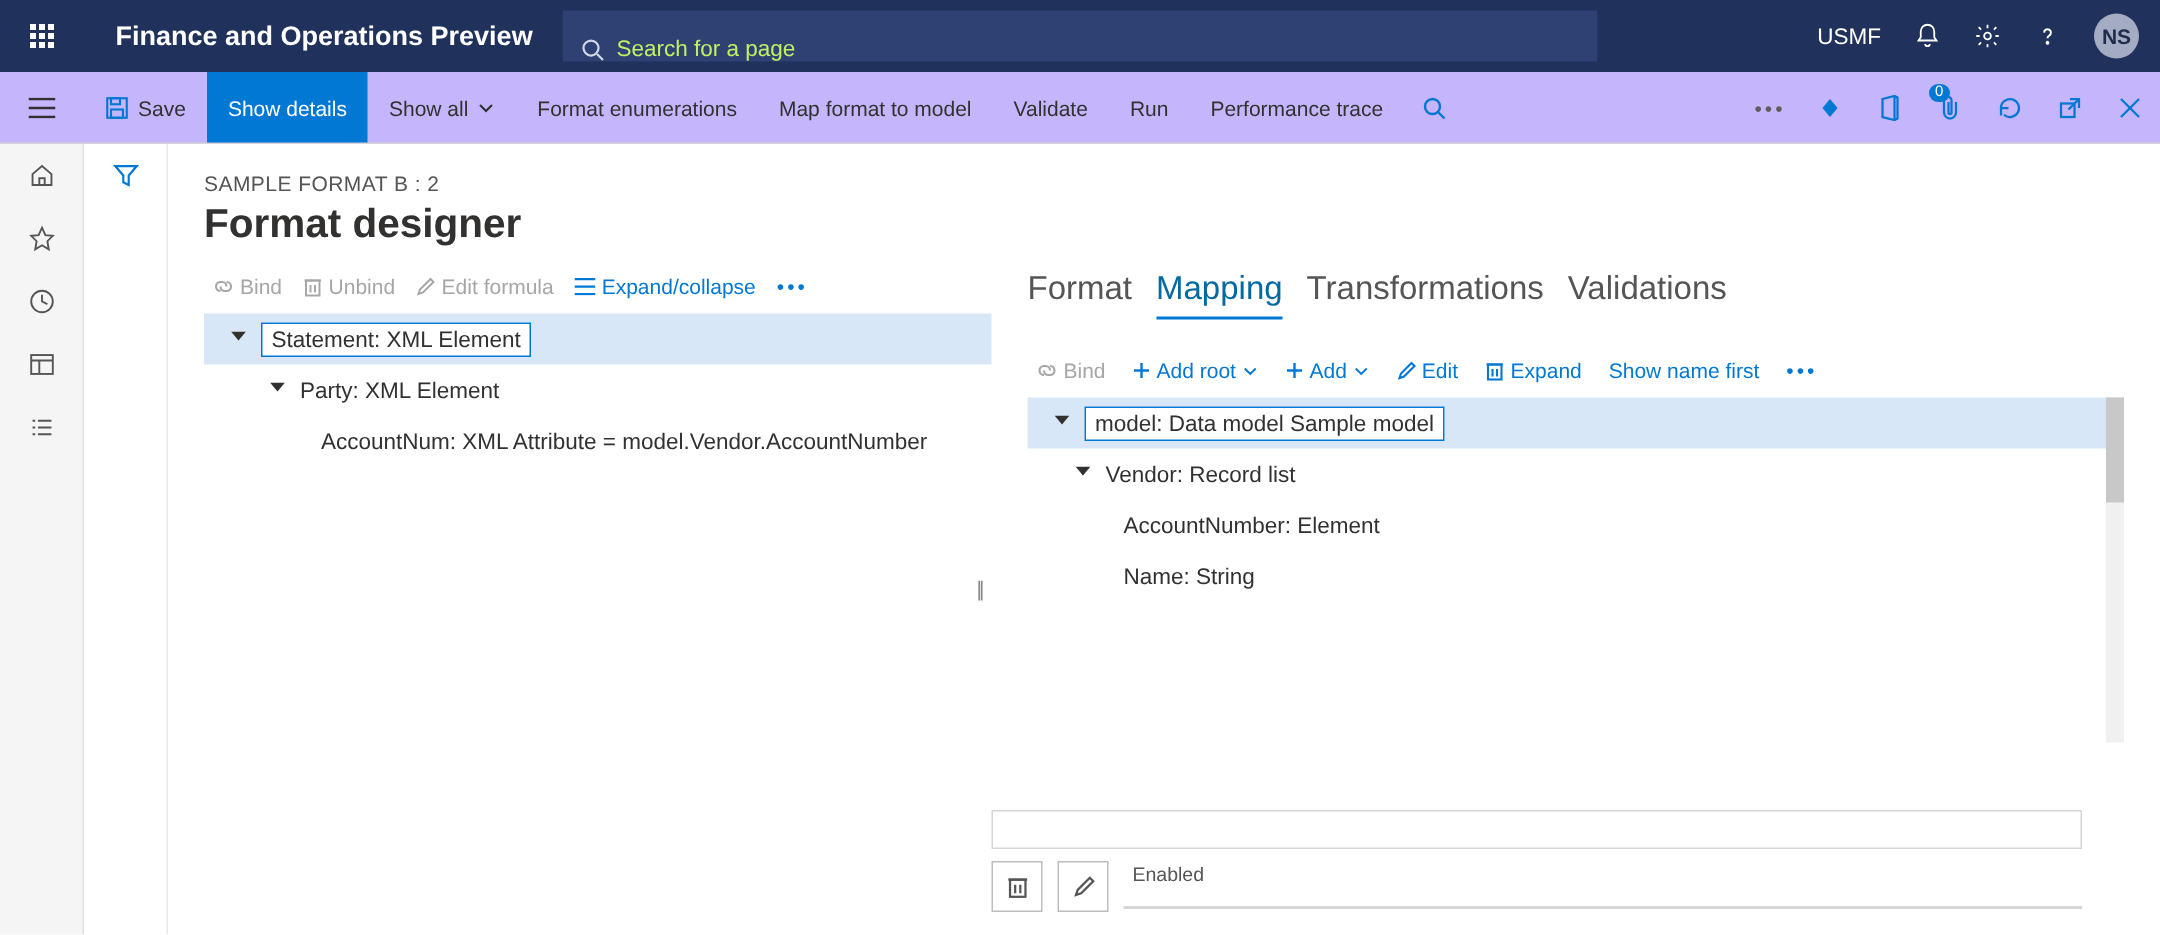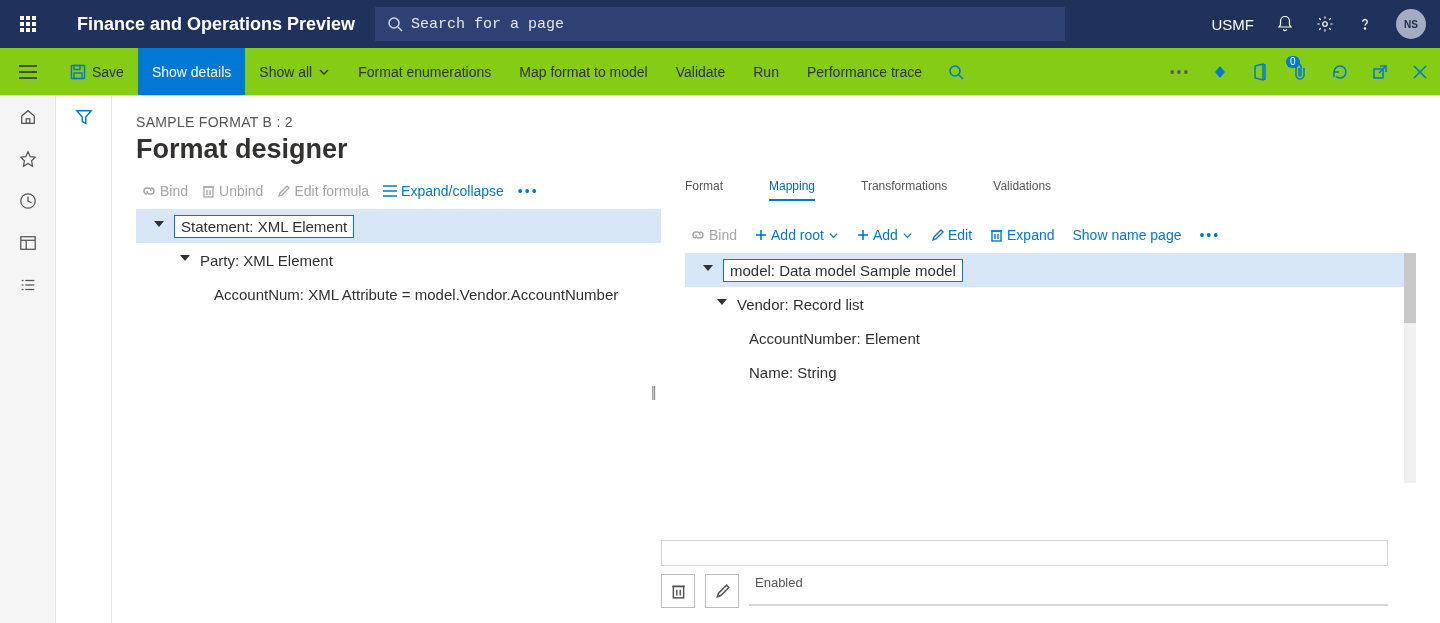--- a/index.html
+++ b/index.html
@@ -5,29 +5,29 @@
   * { box-sizing: border-box; margin: 0; padding: 0; }
   html, body { width: 1440px; height: 623px; font-family: "Segoe UI", Arial, sans-serif; font-size: 14px; color: #323130; overflow: hidden; background: #fff; }
   
   
   .topbar { height: 48px; background: #20315b; display: flex; align-items: center; color: #fff; }
   .waffle { width: 56px; display: flex; justify-content: center; align-items: center; }
   .waffle-grid { display: grid; grid-template-columns: repeat(3, 4px); grid-template-rows: repeat(3, 4px); gap: 2px; }
   .waffle-grid span { width: 4px; height: 4px; background: #fff; }
   .app-title { font-size: 18px; font-weight: 600; margin-left: 21px; }
   .search-wrap { margin-left: auto; margin-right: auto; position: absolute; left: 50%; transform: translateX(-50%); }
-  .search-box { width: 690px; height: 34px; background: #2f4172; border: none; display: flex; align-items: center; padding: 0 12px; color: #e5e5e5; font-family: Liberation Mono, monospace; }
+  .search-box { width: 690px; height: 34px; background: #2f4172; border: none; display: flex; align-items: flex-end; padding: 0 12px; color: #bef264; }
   .search-box .ph { margin-left: 8px; font-size: 15px;}
   .top-right { margin-left: auto; display: flex; align-items: center; gap: 22px; padding-right: 14px; }
   .company { font-size: 15px; }
   .top-icon { color: #fff; display: inline-flex; }
-  .avatar { width: 30px; height: 30px; border-radius: 50%; background: #a4acc4; color: #1f2c4b; display: flex; align-items: center; justify-content: center; font-size: 10px; font-weight: 600; }
-
-  
-  .actionpane { height: 48px; background: #84cc16; border-bottom: 1px solid #d6d6d6; display: flex; align-items: stretch; }
+  .avatar { width: 30px; height: 30px; border-radius: 50%; background: #a4acc4; color: #1f2c4b; display: flex; align-items: center; justify-content: center; font-size: 14px; font-weight: 600; }
+
+  
+  .actionpane { height: 48px; background: #c4b5fd; border-bottom: 1px solid #d6d6d6; display: flex; align-items: stretch; }
   .ap-left-pad { width: 56px; display:flex; align-items:center; justify-content:center; }
   .ap-btn { display: inline-flex; align-items: center; padding: 0 14px; color: #323130; cursor: pointer; gap: 6px; white-space: nowrap; }
   .ap-btn.primary { background: #0078d4; color: #fff; }
   .ap-btn svg { flex-shrink: 0;}
   .ap-spacer { flex: 1; }
   .ap-iconbtn { width: 40px; display: inline-flex; align-items: center; justify-content: center; color: #0078d4; cursor: pointer; position:relative;}
   .ap-iconbtn.gray { color: #605e5c; }
   .ap-iconbtn.close { color: #605e5c; }
   .badge { position:absolute; top:8px; left:6px; background:#0078d4; color:#fff; border-radius:8px; font-size:10px; padding:0 4px; line-height:12px;}
 
@@ -56,21 +56,21 @@
   
   .tree { font-size: 15px; }
   .row { display: flex; align-items: center; height: 34px; }
   .row.sel { background: #d8e7f7; }
   .row.sel2 { background: #d8e7f7; }
   .caret { width: 18px; display:inline-flex; justify-content:center; cursor:pointer; color:#323130;}
   .box { border: 1px solid #0078d4; padding: 2px 6px; background:#fff;}
   .pad { display:inline-block;}
 
   
-  .tabs { display: flex; gap: 46px; padding: 0 0 8px 0; font-size: 12px;}
+  .tabs { display: flex; gap: 16px; padding: 0 0 8px 0; font-size: 22px;}
   .tab { color: #555; cursor:pointer; padding-bottom:6px;}
   .tab.active { color: #0369a1; border-bottom: 2px solid #0078d4; }
 
   .right-tb { display:flex; align-items:center; gap:18px; padding: 18px 0 10px 6px;}
   .right-tb .disabled { color:#a6a6a6; display:inline-flex; gap:4px; align-items:center;}
   .right-tb .link { color:#0078d4; display:inline-flex; gap:4px; align-items:center; cursor:pointer;}
   .right-tb .dots { color:#0078d4; letter-spacing:2px; cursor:pointer;}
 
   .right-tree-wrap { position:relative; }
   .scrollbar { position:absolute; right:0; top:0; width:12px; height:230px; background:#f0f0f0;}
@@ -391,21 +391,21 @@
           <span class="link">
             <svg width="13" height="14" viewBox="0 0 13 14" fill="none" stroke="#0078d4" stroke-width="1.4">
                 <rect x="2" y="3" width="9" height="10"></rect>
                 <line x1="1" y1="3" x2="12" y2="3"></line>
                 <line x1="5" y1="6" x2="5" y2="11"></line>
                 <line x1="8" y1="6" x2="8" y2="11"></line>
               </svg>
             <span>Expand</span>
           </span>
           <span class="link">
-            <span>Show name page</span>
+            <span>Show name first</span>
           </span>
           <span class="dots">•••</span>
         </div>
 
         <div class="right-tree-wrap">
           <div class="tree">
             <div class="row sel2">
               <span class="pad" style="width:14px"></span>
               <span class="caret">
                   <svg width="10" height="10" viewBox="0 0 10 10" fill="#323130">

